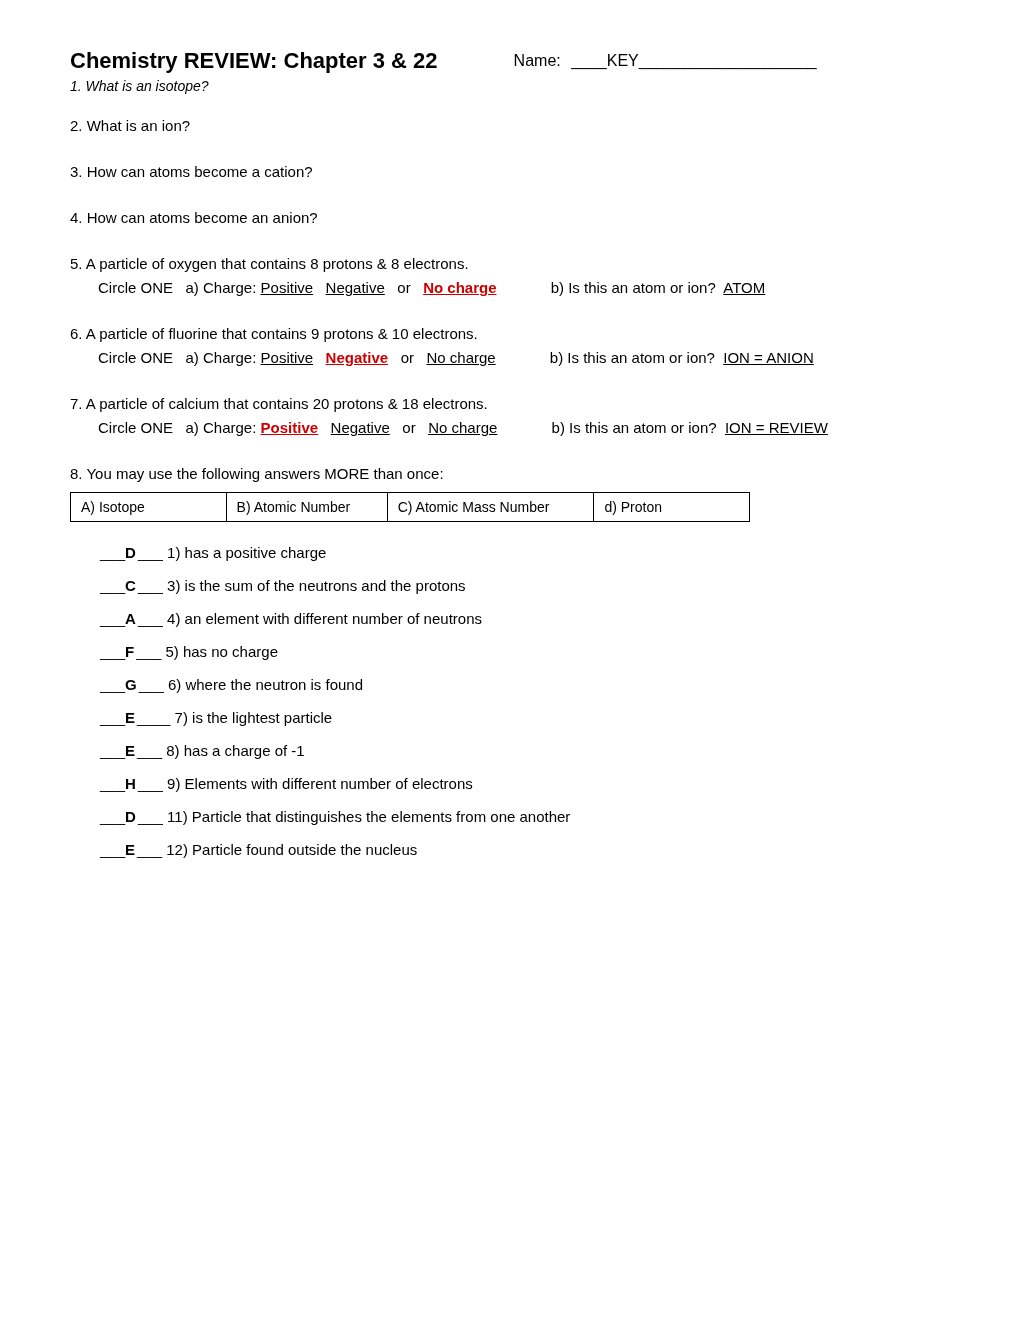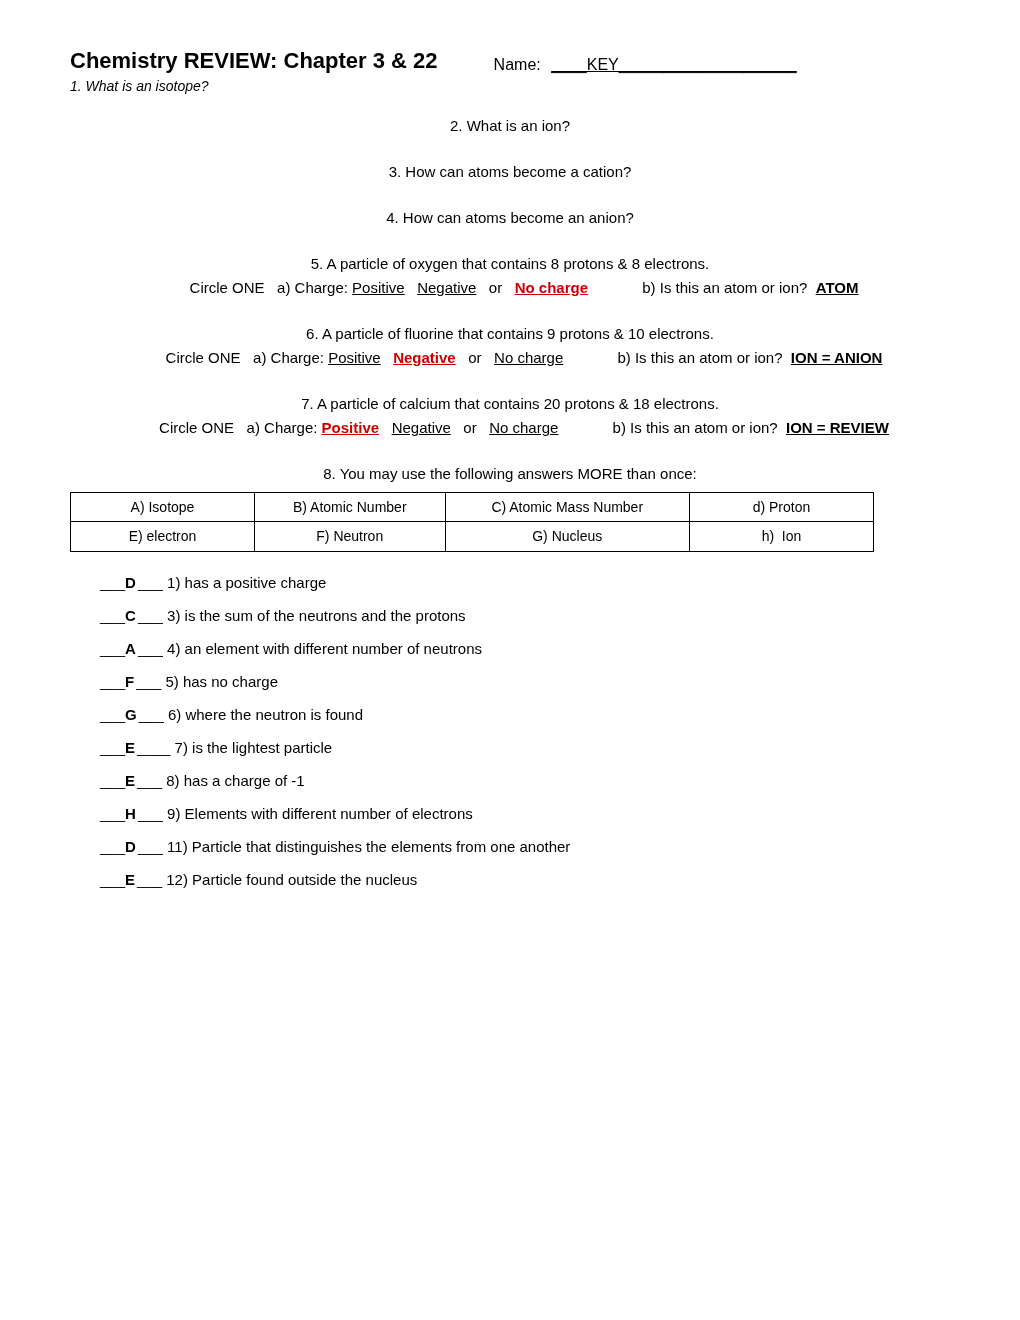--- a/index.html
+++ b/index.html
@@ -7,63 +7,61 @@
       background: #fff;
       font-family: Arial, sans-serif;
       font-size: 15px;
       color: #000;
       width: 1020px;
       min-height: 1320px;
       padding: 48px 70px 48px 70px;
     }
     .title-row {
       display: flex;
-      align-items: flex-end;
-      gap: 56px;
+      align-items: center;
+      gap: 76px;
       margin-bottom: 4px;
     }
     .title {
       font-size: 22px;
       font-weight: 900;
     }
     .name-line {
       font-size: 16px;
       white-space: nowrap;
     }
     .name-line span.underline-val {
-      text-decoration: underline;
       margin-left: 6px;
       display: inline-block;
       min-width: 180px;
     }
     .subtitle {
       font-size: 14px;
       margin-bottom: 20px;
       font-style: italic;
     }
     .question {
       margin-bottom: 22px;
       line-height: 1.6;
-      text-align: center;
     }
     .question .sub {
       margin-left: 28px;
       display: block;
     }
     .underline { text-decoration: underline; }
     .bold { font-weight: bold; }
     .red { color: #cc0000; }
-    .black-underline-bold { text-decoration: underline; font-weight: bold; }
+    .black-underline-bold { text-decoration: underline; font-weight: normal; }
 
     
     .answer-table {
       border-collapse: collapse;
       margin-top: 6px;
       margin-bottom: 10px;
-      width: 804px;
+      width: 680px;
     }
     .answer-table td {
       border: 1px solid #000;
       padding: 3px 10px;
       font-size: 14px;
       min-width: 130px;
     }
 
     .fill-answer {
       font-weight: bold;
@@ -140,26 +138,20 @@
 <div class="question">
   <span>8. You may use the following answers MORE than once:</span>
   <table class="answer-table">
     <tbody>
         <tr>
       <td>A) Isotope</td>
       <td>B) Atomic Number</td>
       <td>C) Atomic Mass Number</td>
       <td>d) Proton</td>
     </tr>
-    <tr>
-      <td>E) electron</td>
-      <td>F) Neutron</td>
-      <td>G) Nucleus</td>
-      <td>h) &nbsp;Ion</td>
-    </tr>
   </tbody>
     </table>
 </div>
 
 <div>
 
   <div class="match-row">
     ___<span class="fill-answer">D</span>___
     <span>1) has a positive charge</span>
   </div>

